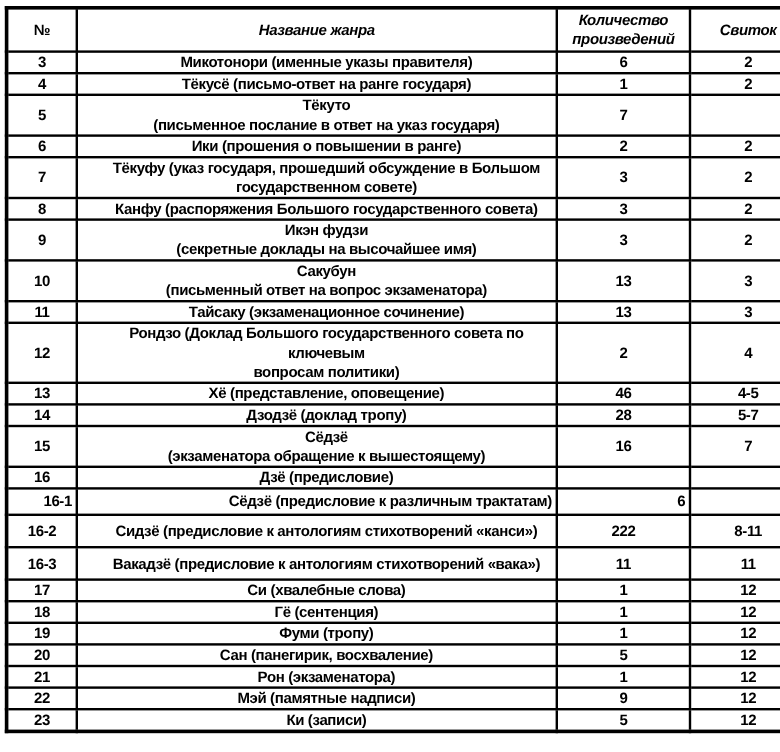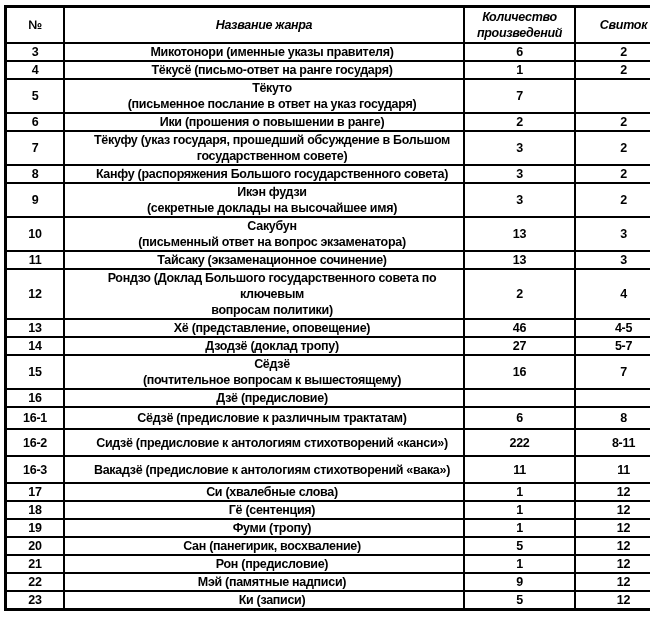--- a/index.html
+++ b/index.html
@@ -46,21 +46,21 @@
   td.col-genre {
     white-space: pre-line;
     padding-left: 19px;
   }
   .col-num    { width: 50px; }
   .col-genre  { width: 392px; }
   .col-count  { width: 103px; }
   .col-scroll { width: 89px; }
   tbody td { height: 16px; }
   
-  tbody tr:nth-child(15) td { height: 20px; }
+  tbody tr:nth-child(15) td { height: 20px; text-align: right; }
   tbody tr:nth-child(16) td { height: 25px; text-align: center; }
   tbody tr:nth-child(17) td { height: 25px; }
 </style>
 </head>
 <body>
 
 <table>
   <thead>
     <tr>
         <th class="col-num">№</th>
@@ -138,27 +138,27 @@
   </tr>
       <tr>
     <td class="col-num">13</td>
     <td class="col-genre">Хё (представление, оповещение)</td>
     <td class="col-count">46</td>
     <td class="col-scroll">4-5</td>
   </tr>
       <tr>
     <td class="col-num">14</td>
     <td class="col-genre">Дзодзё (доклад тропу)</td>
-    <td class="col-count">27</td>
+    <td class="col-count">28</td>
     <td class="col-scroll">5-7</td>
   </tr>
       <tr>
     <td class="col-num">15</td>
     <td class="col-genre">Сёдзё
-(почтительное вопросам к вышестоящему)</td>
+(экзаменатора обращение к вышестоящему)</td>
     <td class="col-count">16</td>
     <td class="col-scroll">7</td>
   </tr>
       <tr>
     <td class="col-num">16</td>
     <td class="col-genre">Дзё (предисловие)</td>
     <td class="col-count"></td>
     <td class="col-scroll"></td>
   </tr>
       <tr>
@@ -198,21 +198,21 @@
     <td class="col-scroll">12</td>
   </tr>
       <tr>
     <td class="col-num">20</td>
     <td class="col-genre">Сан (панегирик, восхваление)</td>
     <td class="col-count">5</td>
     <td class="col-scroll">12</td>
   </tr>
       <tr>
     <td class="col-num">21</td>
-    <td class="col-genre">Рон (предисловие)</td>
+    <td class="col-genre">Рон (экзаменатора)</td>
     <td class="col-count">1</td>
     <td class="col-scroll">12</td>
   </tr>
       <tr>
     <td class="col-num">22</td>
     <td class="col-genre">Мэй (памятные надписи)</td>
     <td class="col-count">9</td>
     <td class="col-scroll">12</td>
   </tr>
       <tr>

